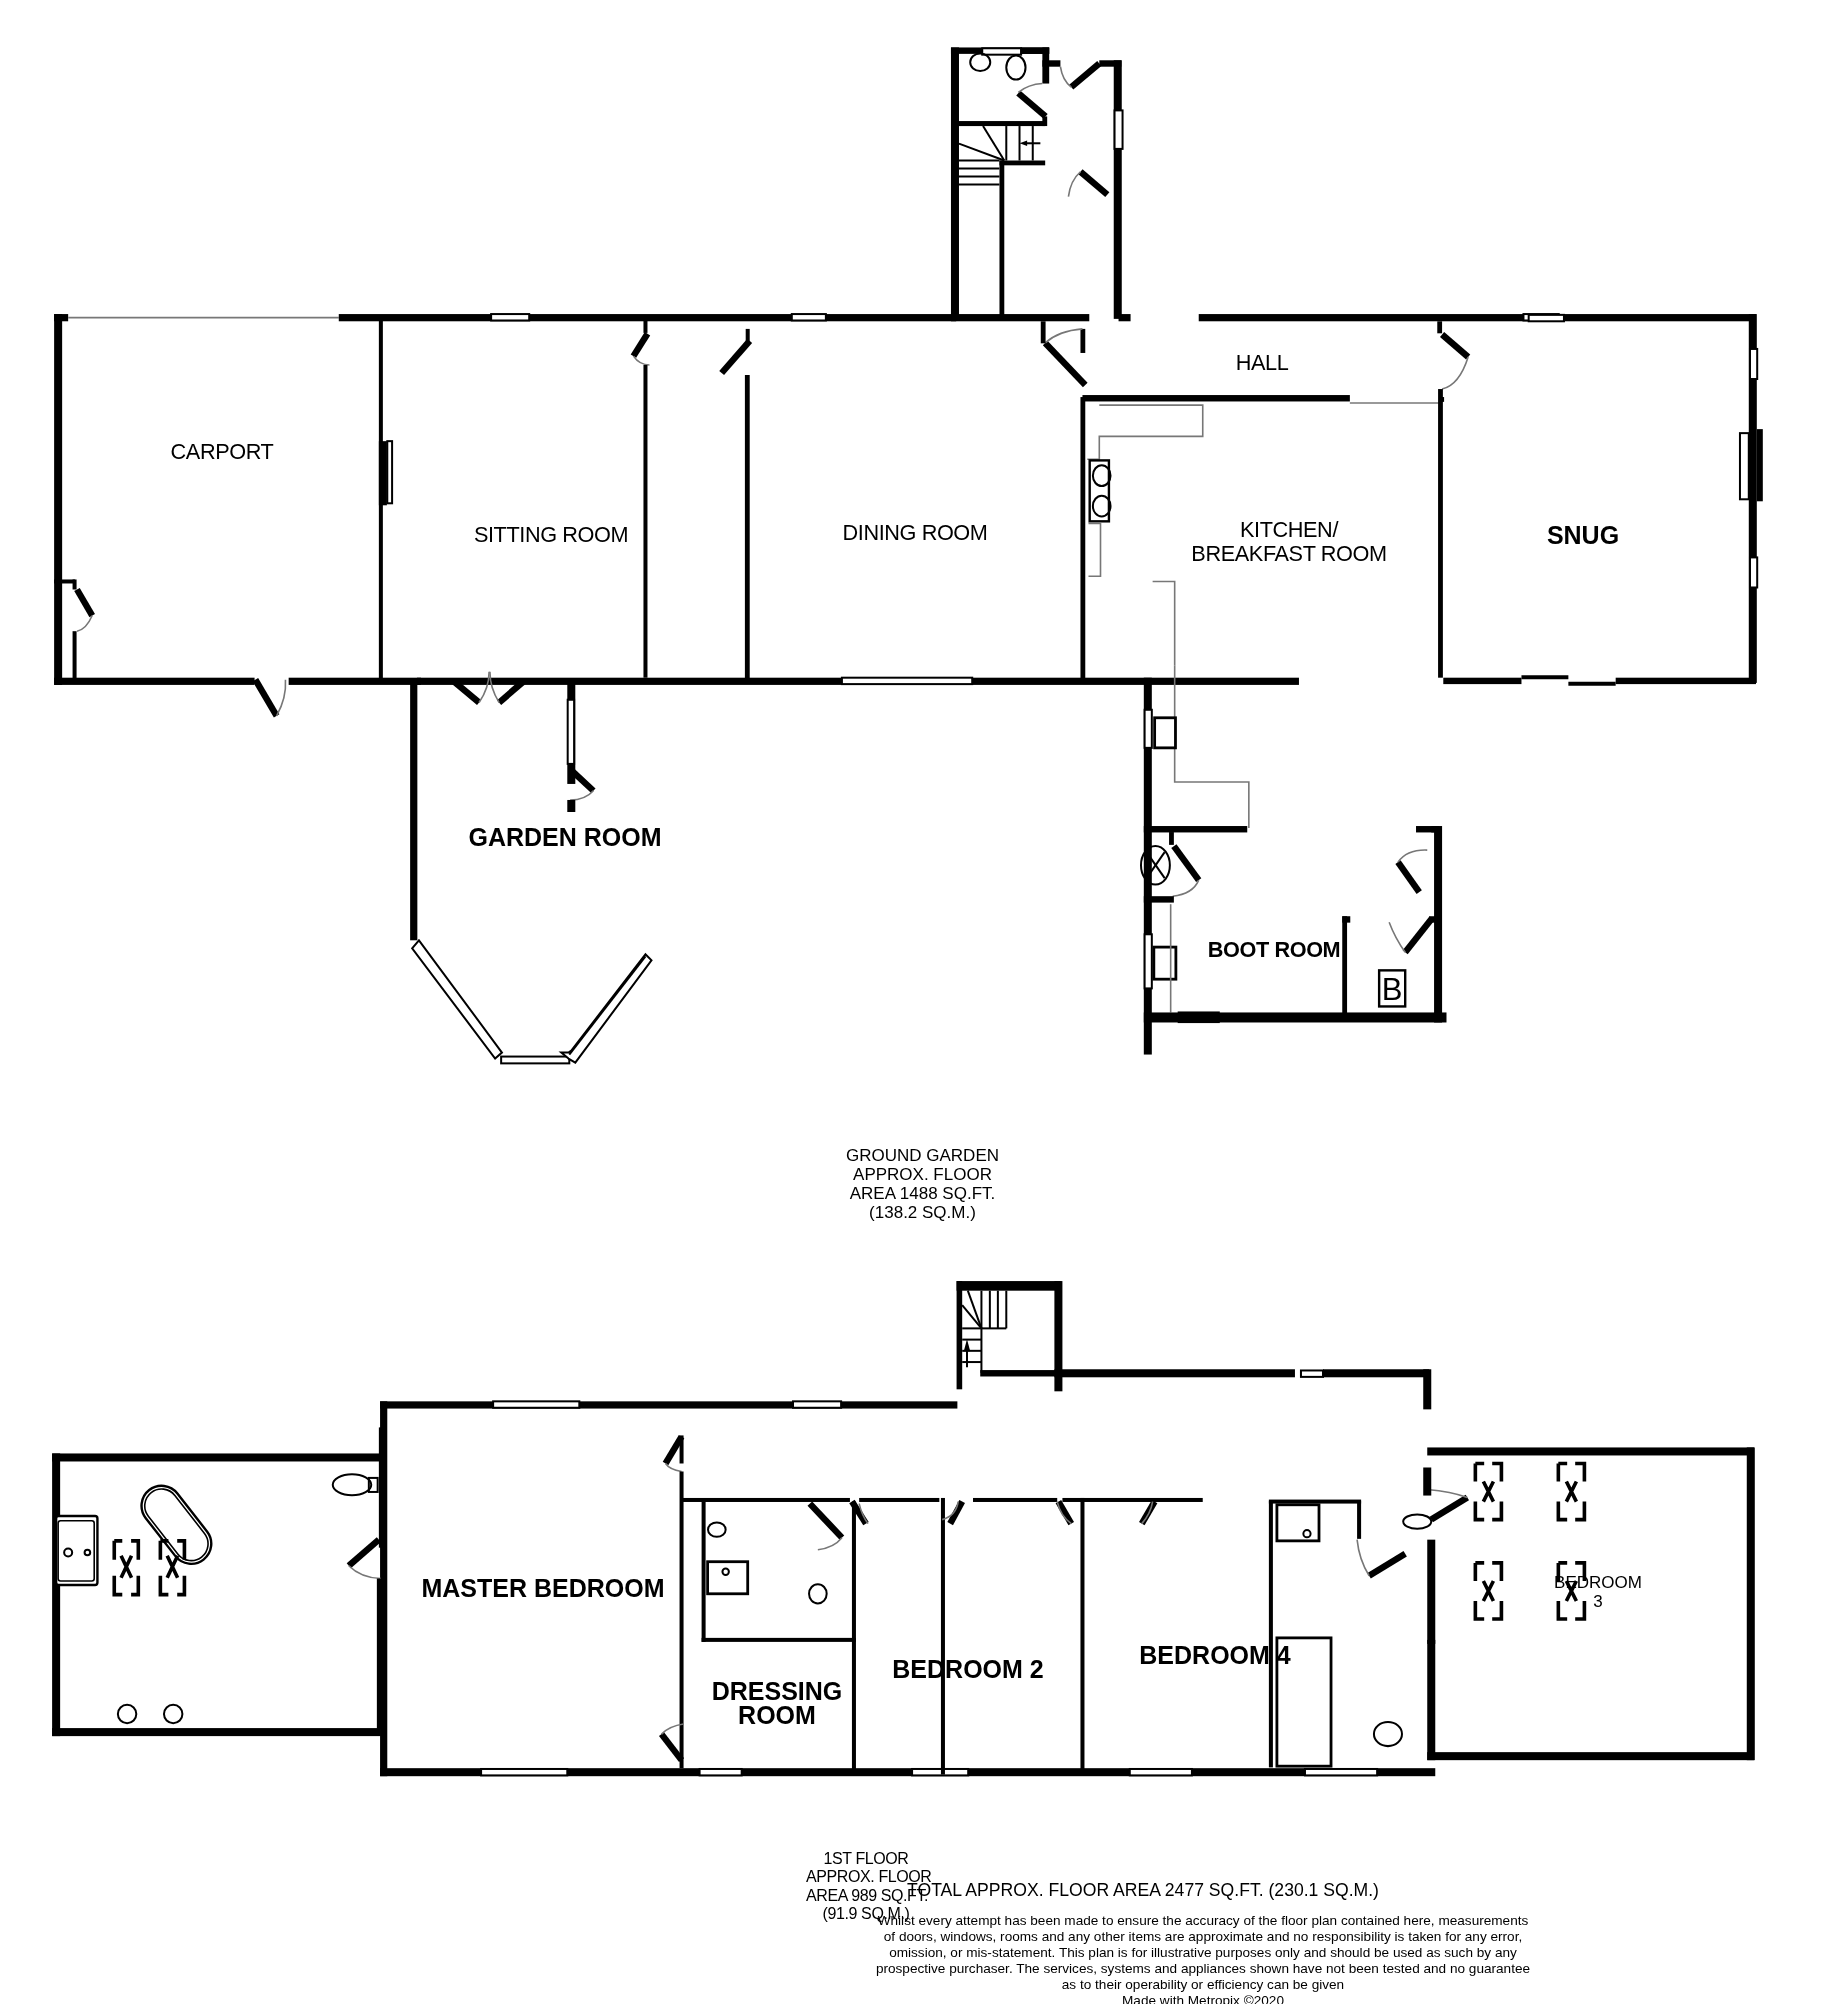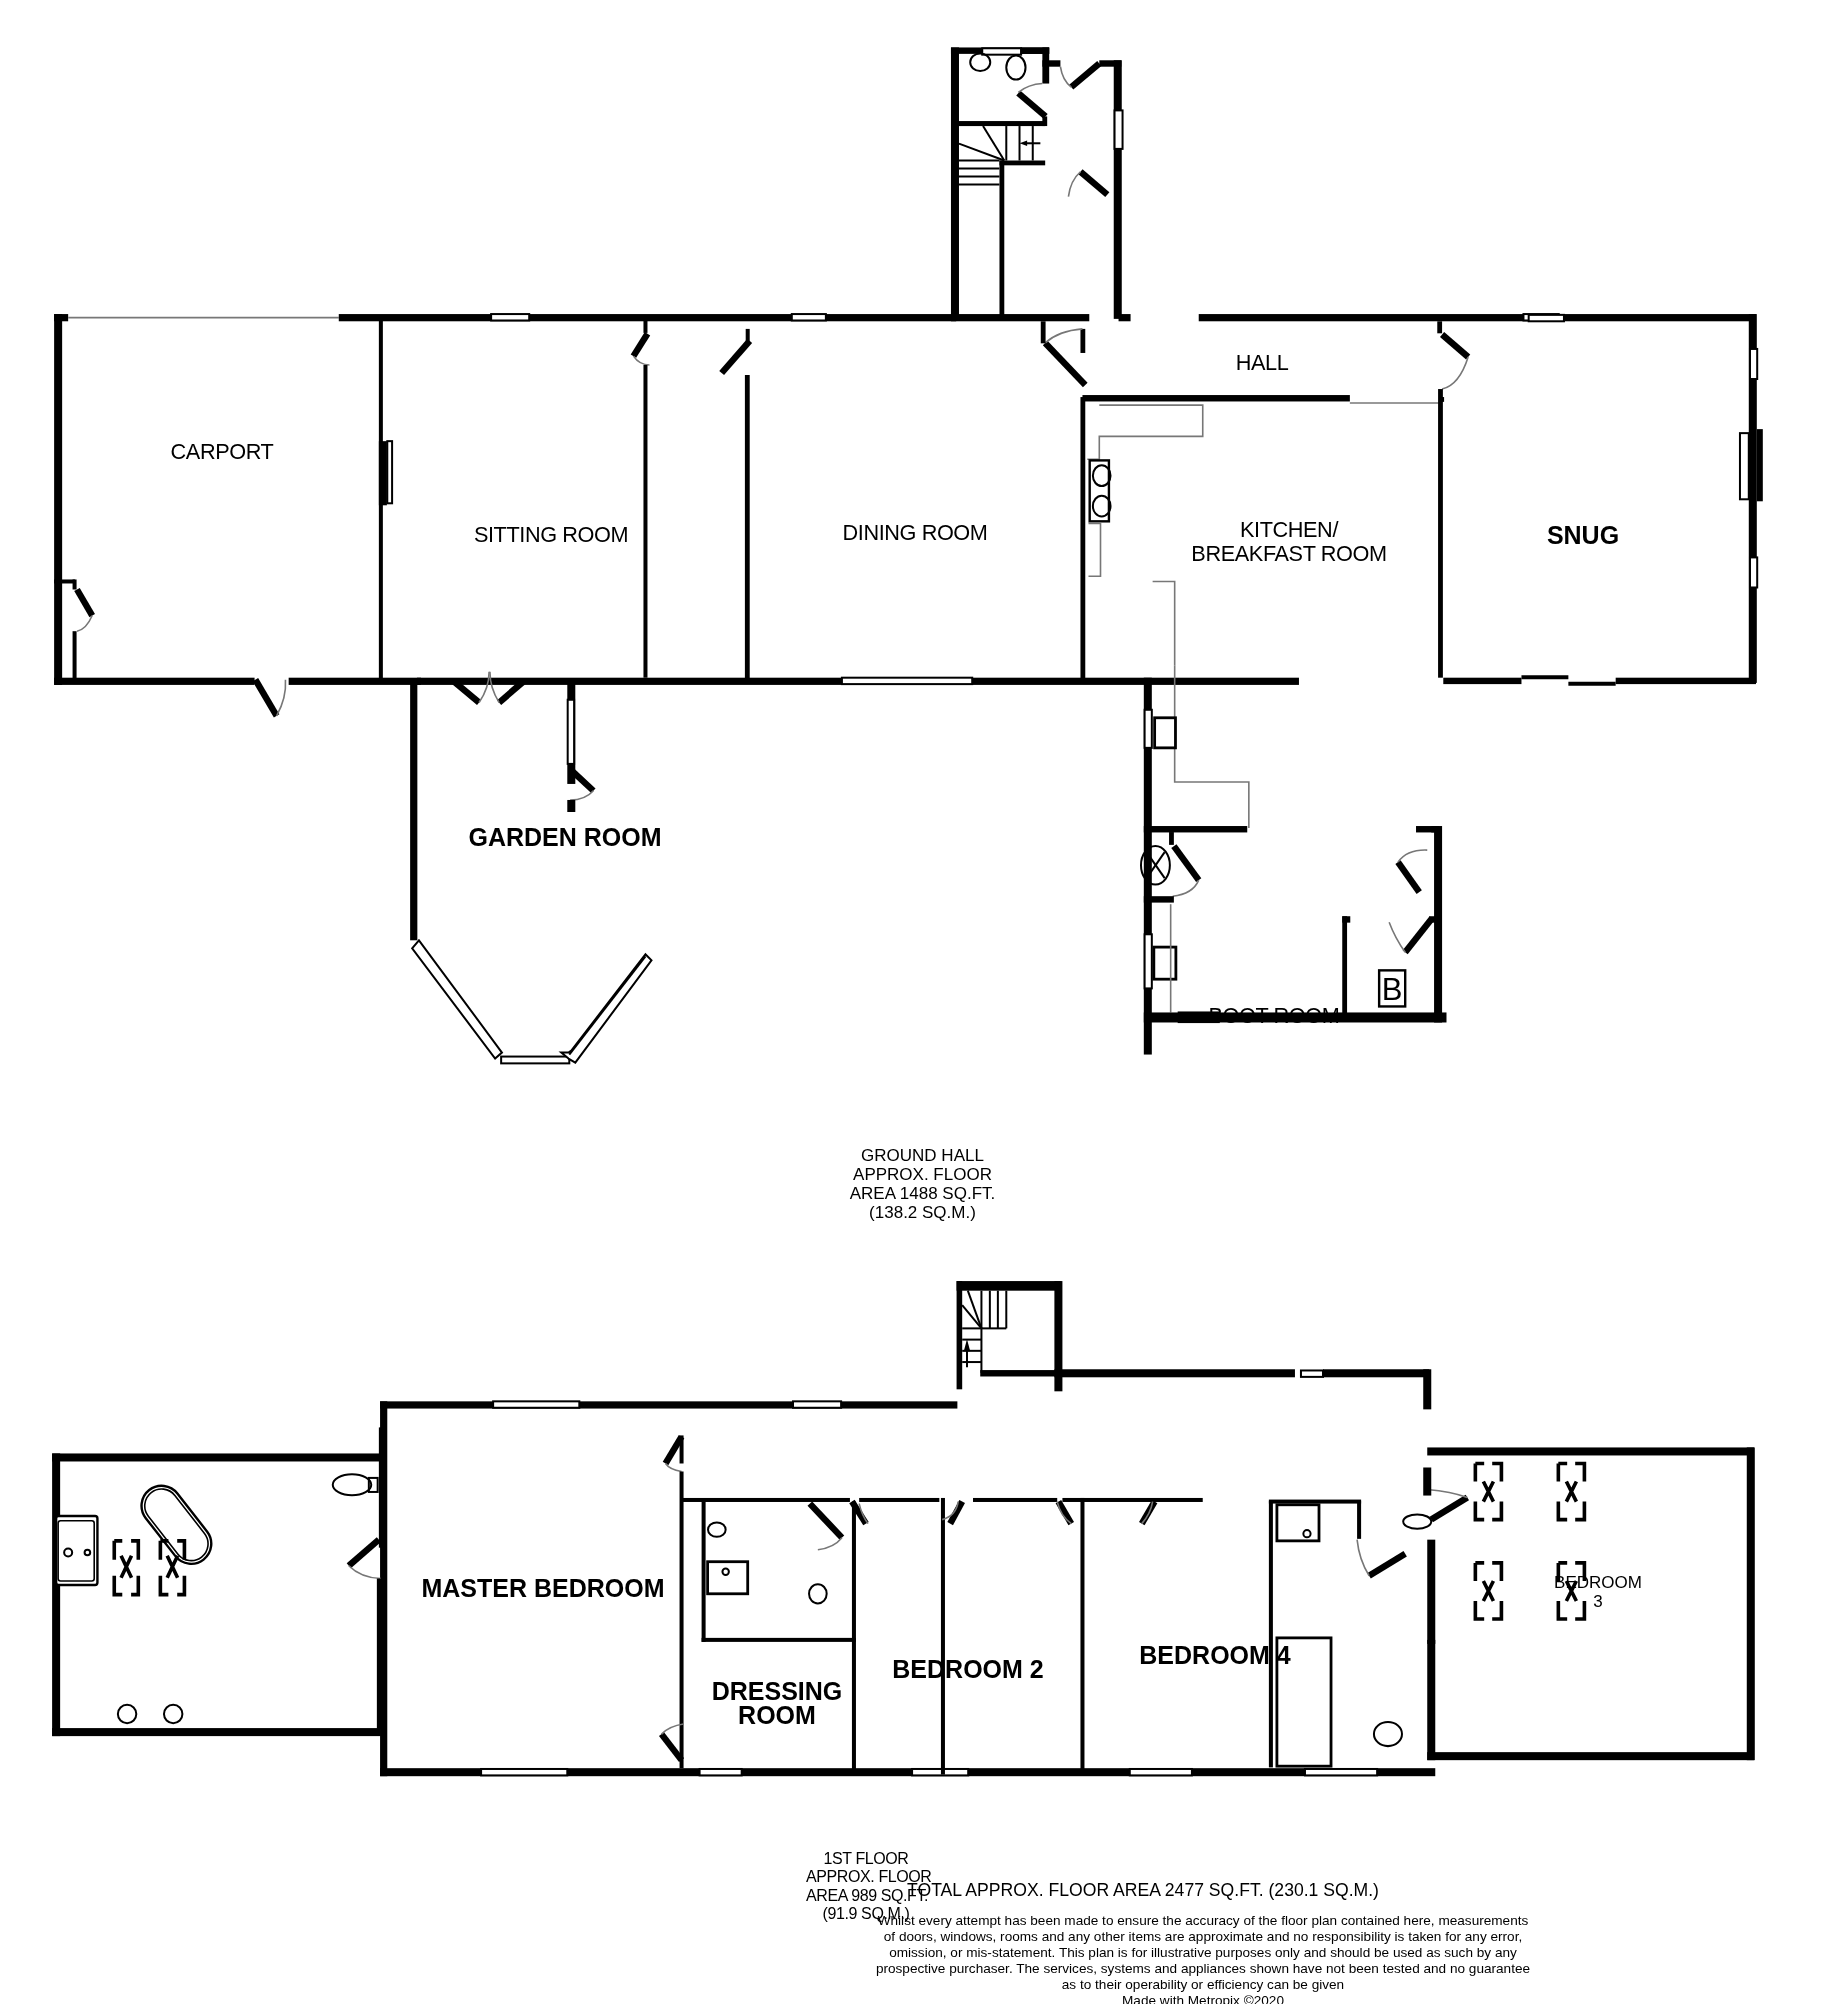--- a/index.html
+++ b/index.html
@@ -332,33 +332,33 @@
 </svg>
 
 <div class="lbl narrow" style="left:222px; top:452px;">CARPORT</div>
 <div class="lbl narrow" style="left:551px; top:535px;">SITTING ROOM</div>
 <div class="lbl narrow" style="left:915px; top:533px;">DINING ROOM</div>
 <div class="lbl narrow" style="left:1262px; top:363px;">HALL</div>
 <div class="lbl narrow" style="left:1289px; top:530px;">KITCHEN/</div>
 <div class="lbl narrow" style="left:1289px; top:554px;">BREAKFAST ROOM</div>
 <div class="lbl" style="left:1583px; top:535px;">SNUG</div>
 <div class="lbl" style="left:565px; top:837px;">GARDEN ROOM</div>
-<div class="lbl narrow" style="left:1274px; top:1016px;">BOOT ROOM</div>
+<div class="lbl narrow" style="left:1274px; top:950px;font-weight:bold;">BOOT ROOM</div>
 <div class="lbl" style="left:1392px; top:990px; font-weight:normal; font-size:31px;">B</div>
 
 <div class="lbl" style="left:543px; top:1588px;">MASTER BEDROOM</div>
 <div class="lbl" style="left:777px; top:1691px;">DRESSING</div>
 <div class="lbl" style="left:777px; top:1715px;">ROOM</div>
 <div class="lbl" style="left:968px; top:1669px;">BEDROOM 2</div>
 <div class="lbl" style="left:1179px; top:1655px;margin-left:36px;">BEDROOM 4</div>
 <div class="lbl" style="left:1598px; top:1583px; font-weight:normal; font-size:17px;">BEDROOM</div>
 <div class="lbl" style="left:1598px; top:1602px; font-weight:normal; font-size:17px;">3</div>
 
 <div class="caption" style="left:814px; top:1146px; width:217px;">
-  <div>GROUND HALL</div>
+  <div>GROUND GARDEN</div>
   <div>APPROX. FLOOR</div>
   <div>AREA 1488 SQ.FT.</div>
   <div>(138.2 SQ.M.)</div>
 </div>
 
 <div class="caption" style="left:806px; top:1850px; width:120px; font-size:16px; line-height:18.4px; letter-spacing:-0.4px;">
   <div>1ST FLOOR</div>
   <div>APPROX. FLOOR</div>
   <div>AREA 989 SQ.FT.</div>
   <div>(91.9 SQ.M.)</div>

